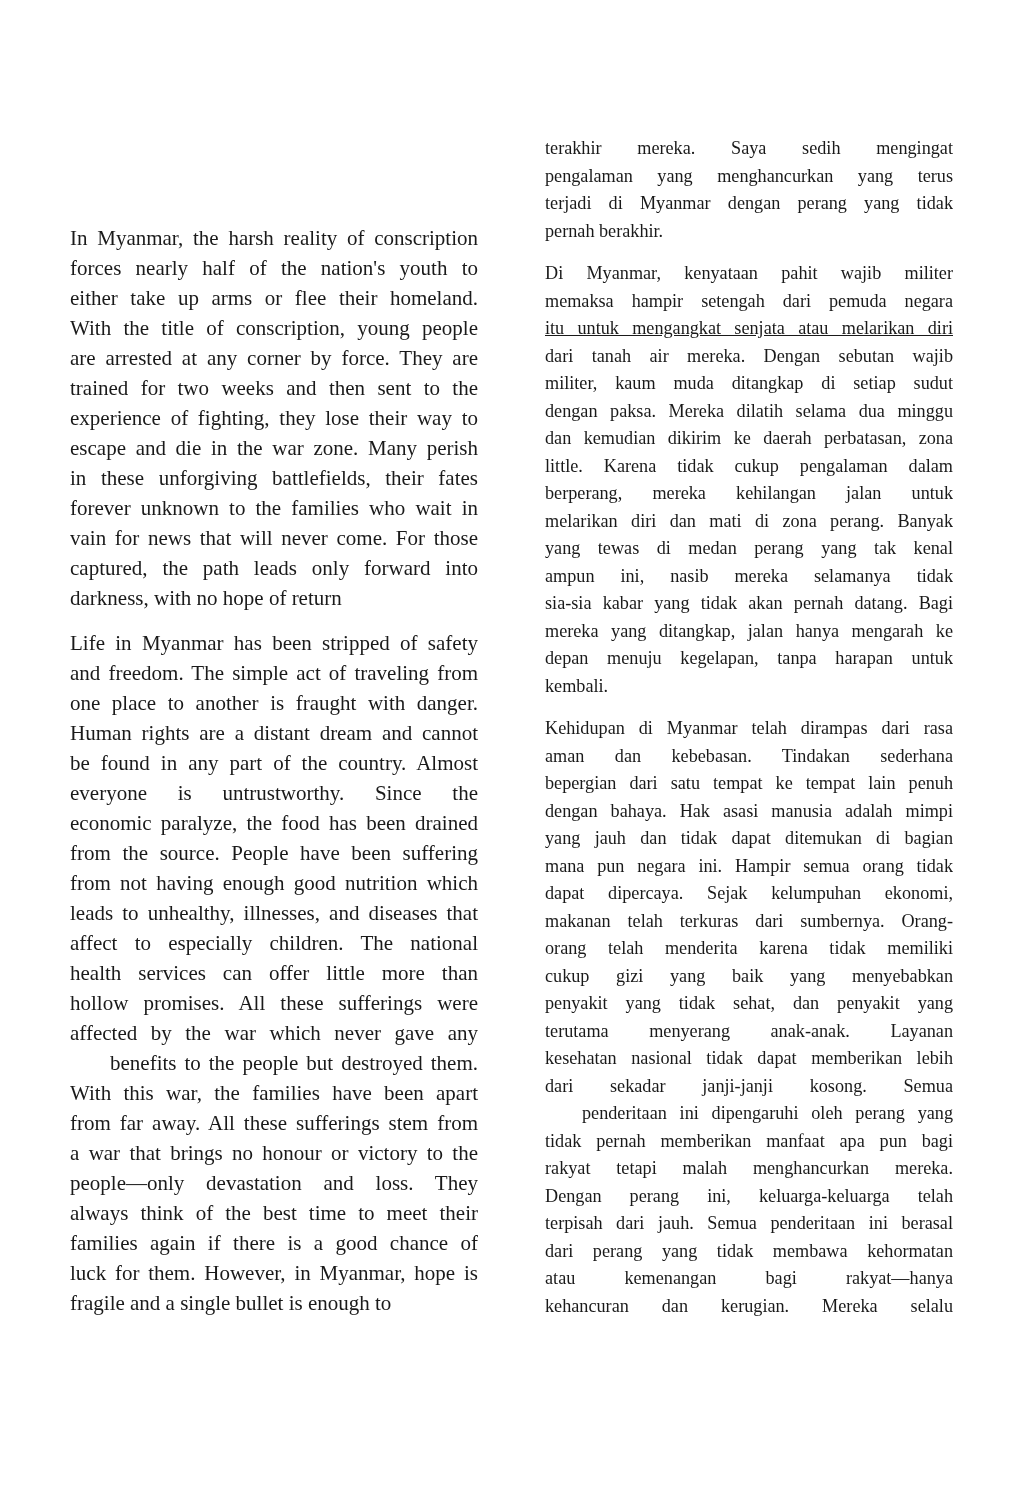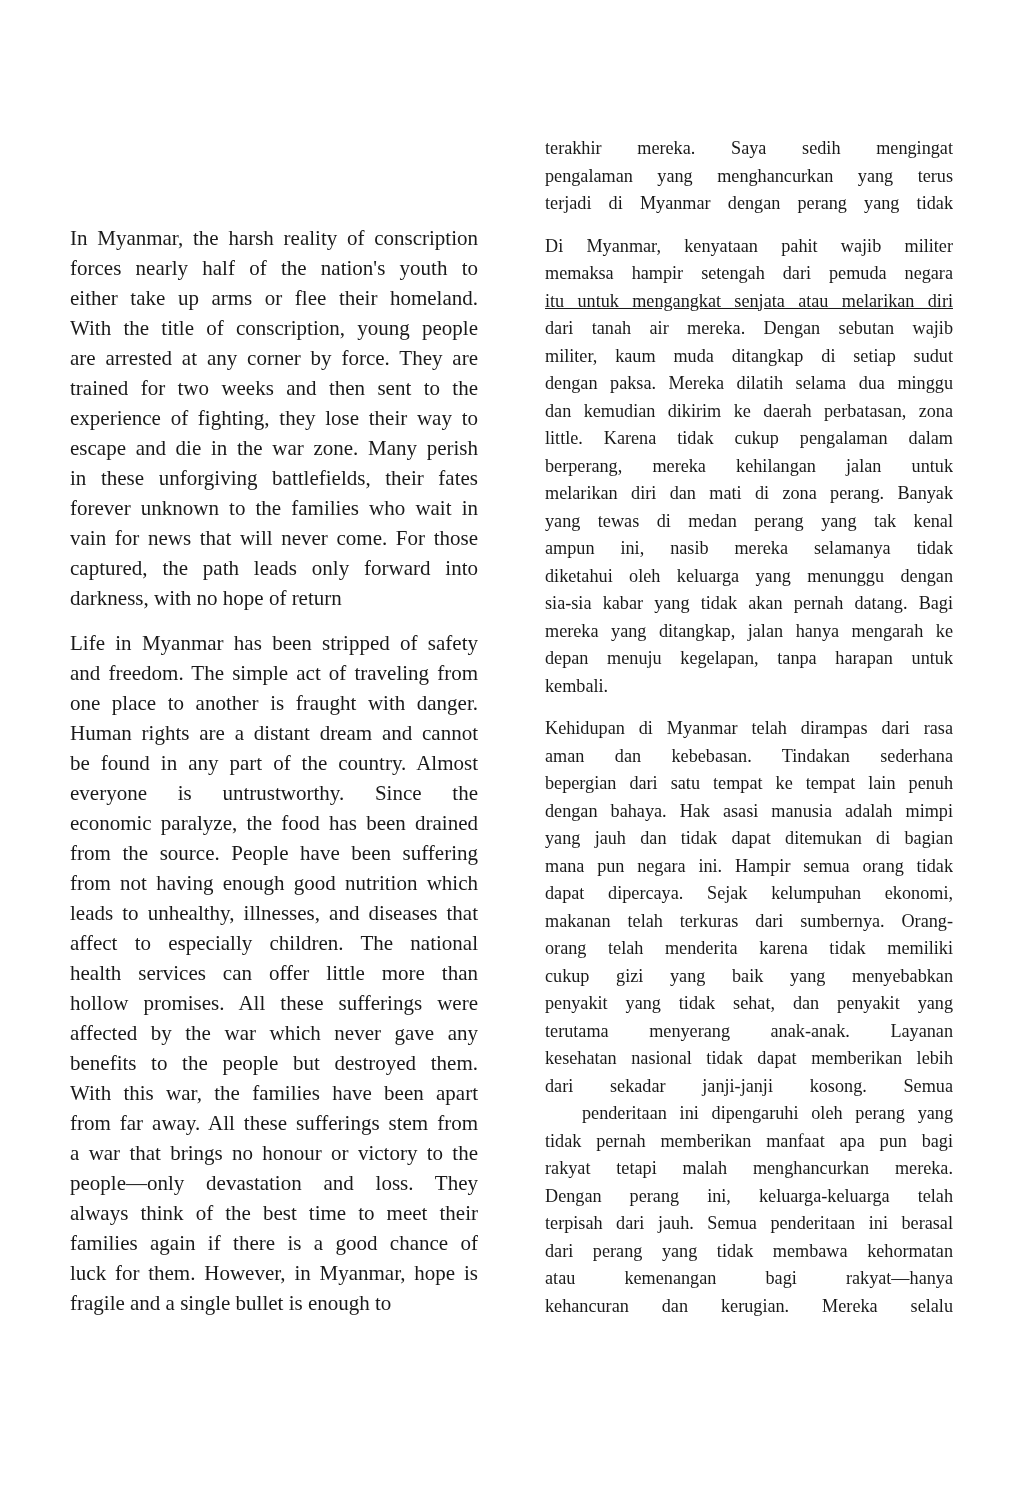--- a/index.html
+++ b/index.html
@@ -78,51 +78,51 @@
       <div class="line" style="white-space: normal; overflow: hidden;">be found in any part of the country. Almost</div>
       <div class="line" style="white-space: normal; overflow: hidden;">everyone is untrustworthy. Since the</div>
       <div class="line" style="white-space: normal; overflow: hidden;">economic paralyze, the food has been drained</div>
       <div class="line" style="white-space: normal; overflow: hidden;">from the source. People have been suffering</div>
       <div class="line" style="white-space: normal; overflow: hidden;">from not having enough good nutrition which</div>
       <div class="line" style="white-space: normal; overflow: hidden;">leads to unhealthy, illnesses, and diseases that</div>
       <div class="line" style="white-space: normal; overflow: hidden;">affect to especially children. The national</div>
       <div class="line" style="white-space: normal; overflow: hidden;">health services can offer little more than</div>
       <div class="line" style="white-space: normal; overflow: hidden;">hollow promises. All these sufferings were</div>
       <div class="line" style="white-space: normal; overflow: hidden;">affected by the war which never gave any</div>
-      <div class="line" style="white-space: normal; overflow: hidden;">benefits to the people but destroyed them.</div>
+      <div class="line" style="white-space: normal; overflow: hidden; margin-left: 40px;">benefits to the people but destroyed them.</div>
       <div class="line" style="white-space: normal; overflow: hidden;">With this war, the families have been apart</div>
       <div class="line" style="white-space: normal; overflow: hidden;">from far away. All these sufferings stem from</div>
       <div class="line" style="white-space: normal; overflow: hidden;">a war that brings no honour or victory to the</div>
       <div class="line" style="white-space: normal; overflow: hidden;">people—only devastation and loss. They</div>
       <div class="line" style="white-space: normal; overflow: hidden;">always think of the best time to meet their</div>
       <div class="line" style="white-space: normal; overflow: hidden;">families again if there is a good chance of</div>
       <div class="line" style="white-space: normal; overflow: hidden;">luck for them. However, in Myanmar, hope is</div>
       <div class="line last" style="white-space: normal; overflow: hidden;">fragile and a single bullet is enough to</div>
     </div>
   </div>
 <div id="col-right" class="column">
     <div class="para">
       <div class="line" style="white-space: normal; overflow: hidden;">terakhir mereka. Saya sedih mengingat</div>
       <div class="line" style="white-space: normal; overflow: hidden;">pengalaman yang menghancurkan yang terus</div>
       <div class="line" style="white-space: normal; overflow: hidden;">terjadi di Myanmar dengan perang yang tidak</div>
+      <div class="line last" style="white-space: normal; overflow: hidden;">pernah berakhir.</div>
     </div>
     <div class="para">
       <div class="line" style="white-space: normal; overflow: hidden;">Di Myanmar, kenyataan pahit wajib militer</div>
       <div class="line" style="white-space: normal; overflow: hidden;">memaksa hampir setengah dari pemuda negara</div>
       <div class="line" style="white-space: normal; overflow: hidden; text-decoration: underline;">itu untuk mengangkat senjata atau melarikan diri</div>
       <div class="line" style="white-space: normal; overflow: hidden;">dari tanah air mereka. Dengan sebutan wajib</div>
       <div class="line" style="white-space: normal; overflow: hidden;">militer, kaum muda ditangkap di setiap sudut</div>
       <div class="line" style="white-space: normal; overflow: hidden;">dengan paksa. Mereka dilatih selama dua minggu</div>
       <div class="line" style="white-space: normal; overflow: hidden;">dan kemudian dikirim ke daerah perbatasan, zona</div>
       <div class="line" style="white-space: normal; overflow: hidden;">little. Karena tidak cukup pengalaman dalam</div>
       <div class="line" style="white-space: normal; overflow: hidden;">berperang, mereka kehilangan jalan untuk</div>
       <div class="line" style="white-space: normal; overflow: hidden;">melarikan diri dan mati di zona perang. Banyak</div>
       <div class="line" style="white-space: normal; overflow: hidden;">yang tewas di medan perang yang tak kenal</div>
       <div class="line" style="white-space: normal; overflow: hidden;">ampun ini, nasib mereka selamanya tidak</div>
-      <div class="line" style="white-space: normal; overflow: hidden;">diketahui oleh keluarga yang menunggu dengan</div>
       <div class="line" style="white-space: normal; overflow: hidden;">sia-sia kabar yang tidak akan pernah datang. Bagi</div>
       <div class="line" style="white-space: normal; overflow: hidden;">mereka yang ditangkap, jalan hanya mengarah ke</div>
       <div class="line" style="white-space: normal; overflow: hidden;">depan menuju kegelapan, tanpa harapan untuk</div>
       <div class="line last" style="white-space: normal; overflow: hidden;">kembali.</div>
     </div>
     <div class="para">
       <div class="line" style="white-space: normal; overflow: hidden;">Kehidupan di Myanmar telah dirampas dari rasa</div>
       <div class="line" style="white-space: normal; overflow: hidden;">aman dan kebebasan. Tindakan sederhana</div>
       <div class="line" style="white-space: normal; overflow: hidden;">bepergian dari satu tempat ke tempat lain penuh</div>
       <div class="line" style="white-space: normal; overflow: hidden;">dengan bahaya. Hak asasi manusia adalah mimpi</div>

